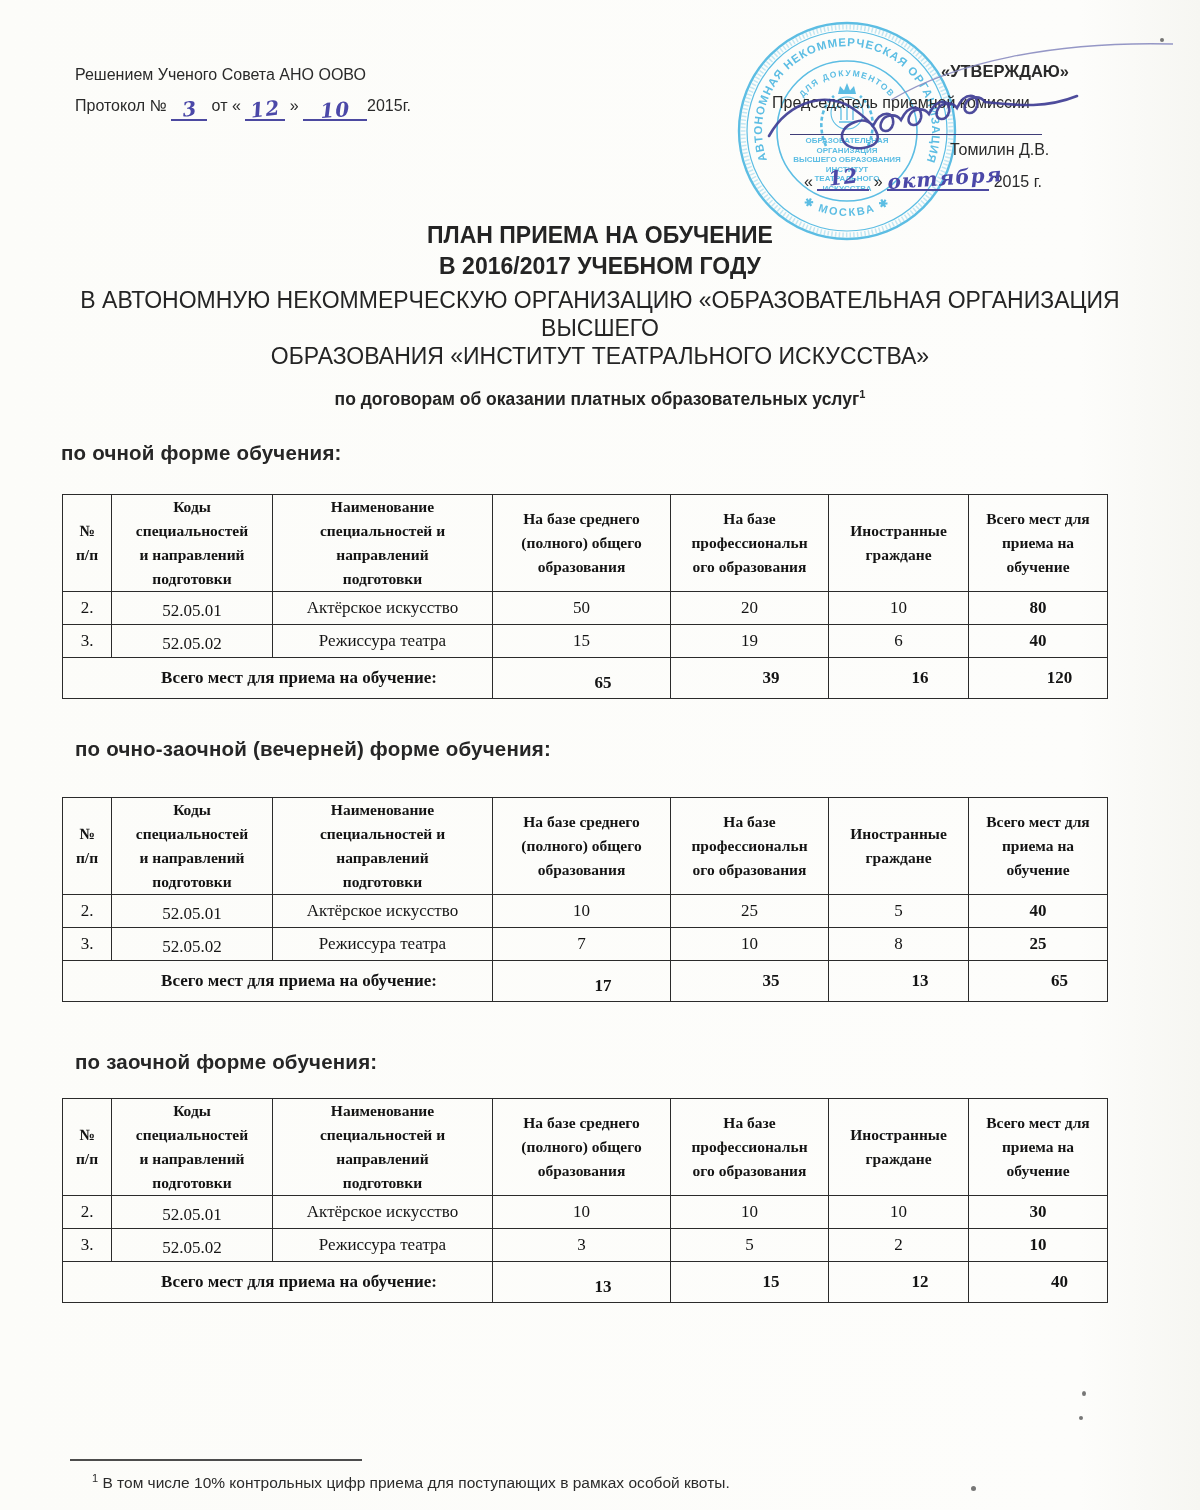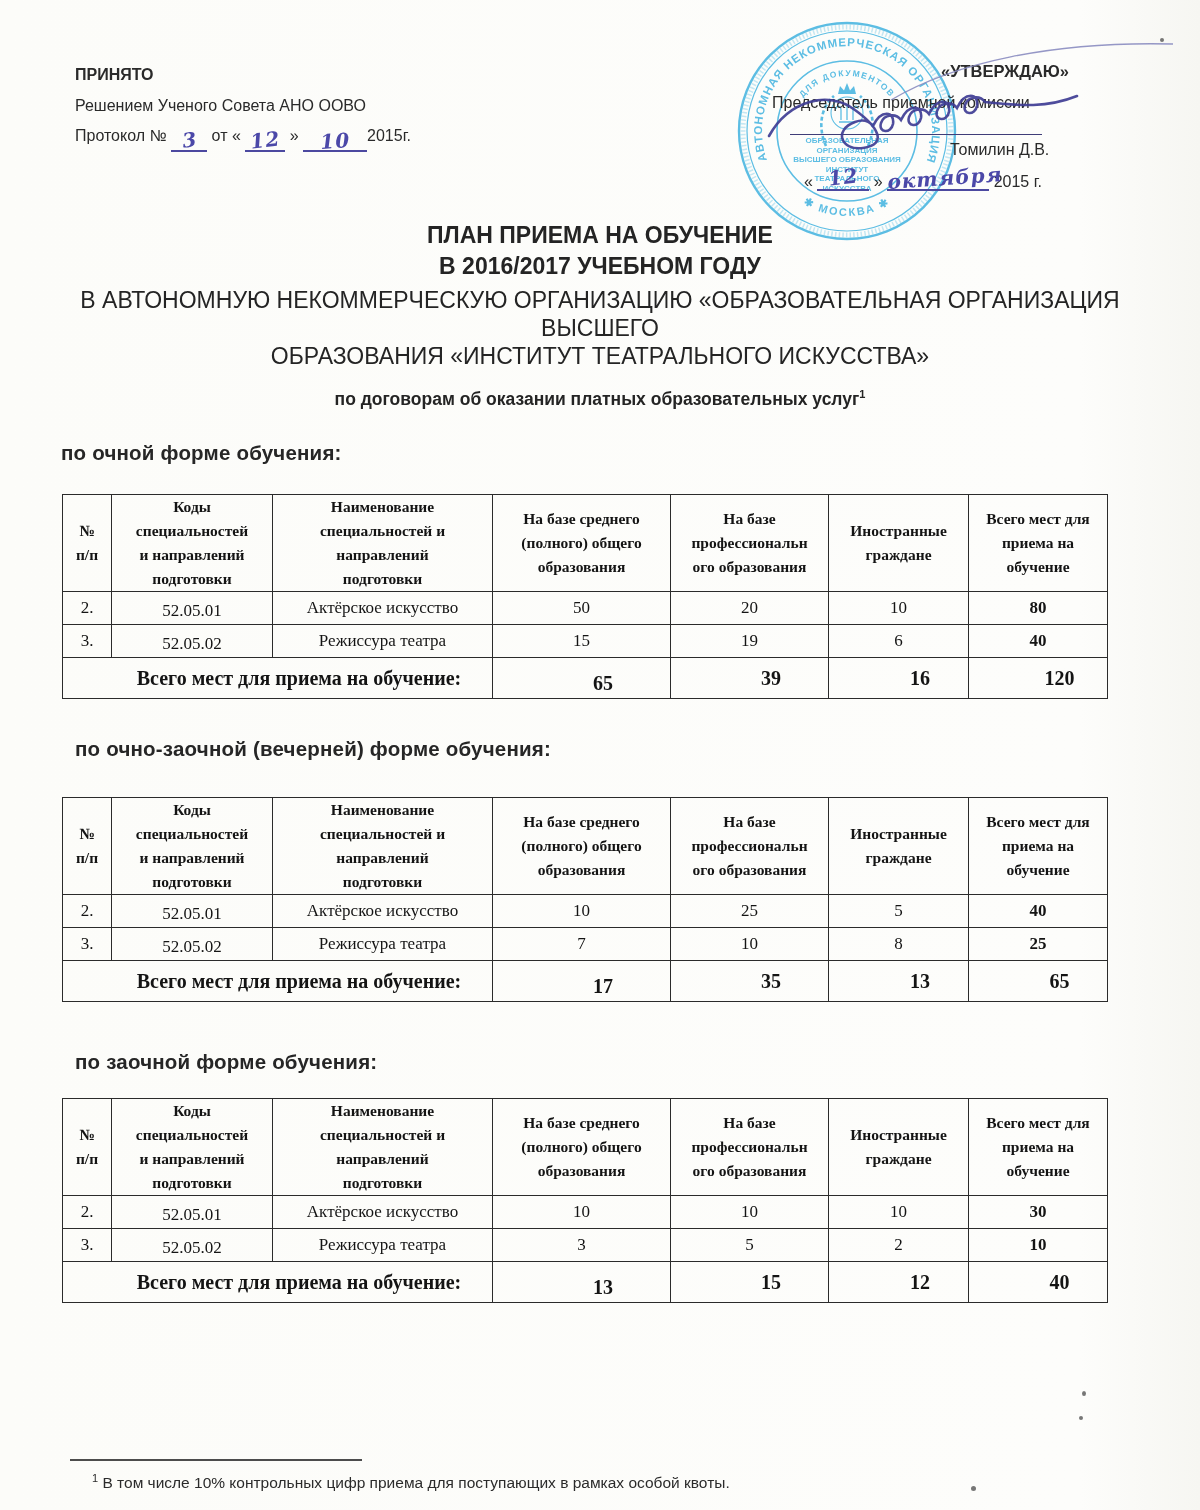--- a/index.html
+++ b/index.html
@@ -44,21 +44,21 @@
 
   
   .shead{font-size:20.5px;font-weight:bold;color:#262626;letter-spacing:.2px;}
 
   
   table.plan{position:absolute;left:62px;border-collapse:collapse;table-layout:fixed;
              width:1045px;font-family:"Liberation Serif",serif;color:#141414;}
   table.plan td{border:1.6px solid #2b2b2b;text-align:center;vertical-align:middle;padding:0 5px;}
   tr.head td{height:96px;font-weight:bold;font-size:15.5px;line-height:1.55;white-space:pre-line;}
   tr.row td{height:32px;font-size:17px;}
-  tr.total td{height:40px;font-size:20px;padding-left:48px;}
+  tr.total td{height:40px;font-size:17px;padding-left:48px;}
   .low{position:relative;top:3px;display:inline-block;}
   .low2{position:relative;top:5px;display:inline-block;}
 
   
   .footrule{left:70px;top:1459px;width:292px;height:2px;background:#4c4c4c;}
   .foot{left:72px;top:1472px;font-size:15.5px;color:#2b2b2b;margin-left:20px;}
 </style>
 </head>
 <body>
 
@@ -86,21 +86,20 @@
       <text x="115" y="127" text-anchor="middle" font-size="8">ОБРАЗОВАТЕЛЬНАЯ</text>
       <text x="115" y="136.5" text-anchor="middle" font-size="8">ОРГАНИЗАЦИЯ</text>
       <text x="115" y="146" text-anchor="middle" font-size="8">ВЫСШЕГО ОБРАЗОВАНИЯ</text>
       <text x="115" y="155.5" text-anchor="middle" font-size="8">ИНСТИТУТ</text>
       <text x="115" y="165" text-anchor="middle" font-size="8">ТЕАТРАЛЬНОГО</text>
       <text x="115" y="174.5" text-anchor="middle" font-size="8">ИСКУССТВА</text>
     </g>
   </svg>
 
   <div class="abs accepted">
-    <div class="b">ПРИНЯТО</div>
     <div>Решением Ученого Совета АНО ООВО</div>
     <div>
       <span>Протокол №</span>
       <span class="blank" style="width:36px"><span class="hw">3</span></span>
       <span>от «</span>
       <span class="blank" style="width:40px"><span class="hw">12</span></span>
       <span>»</span>
       <span class="blank" style="width:64px"><span class="hw m">10</span></span><span>2015г.</span>
     </div>
   </div>

